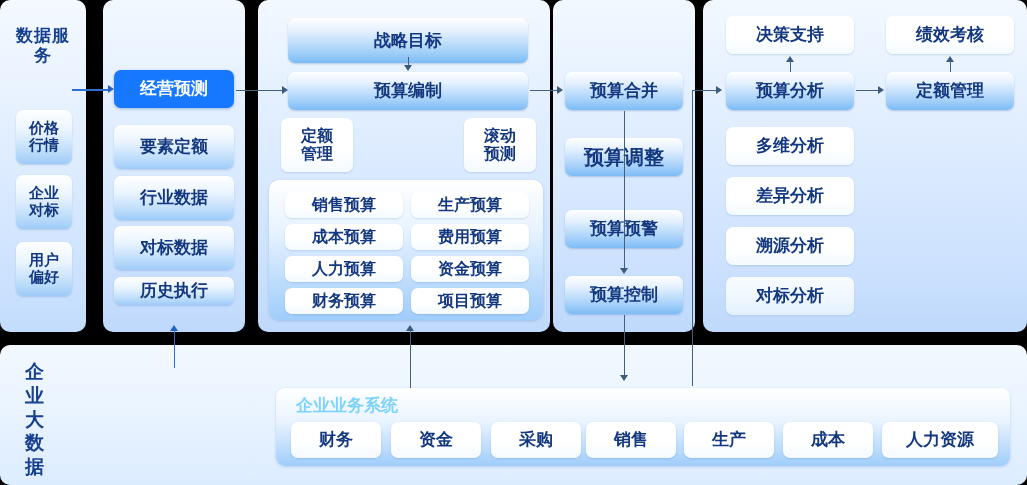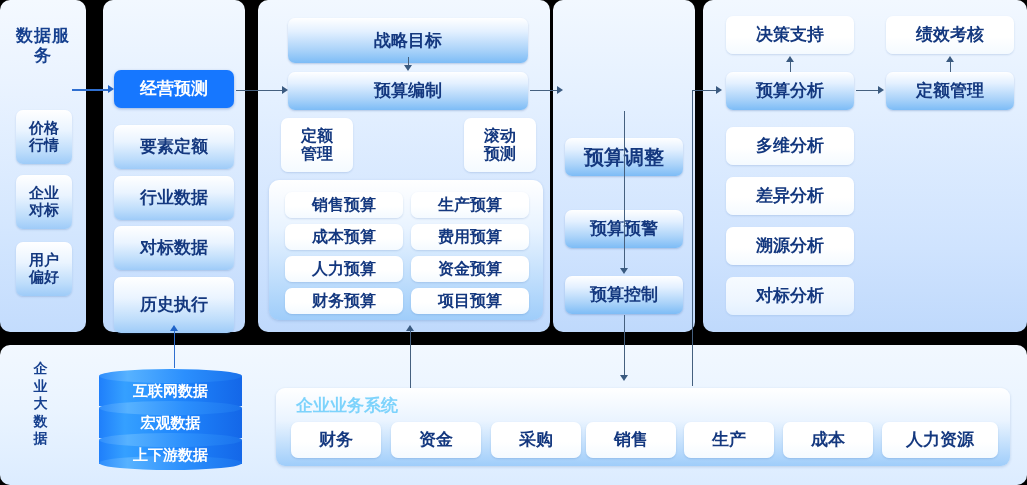--- a/index.html
+++ b/index.html
@@ -94,21 +94,21 @@
   </div>
   <div class="node chip-blue" style="left:114px;top:125px;width:120px;height:44px;font-size:17px;">
     <span>要素定额</span>
   </div>
   <div class="node chip-blue" style="left:114px;top:176px;width:120px;height:44px;font-size:17px;">
     <span>行业数据</span>
   </div>
   <div class="node chip-blue" style="left:114px;top:226px;width:120px;height:44px;font-size:17px;">
     <span>对标数据</span>
   </div>
-  <div class="node chip-blue" style="left:114px;top:277px;width:120px;height:56px;font-size:17px;">
+  <div class="node chip-blue" style="left:114px;top:277px;width:120px;height:28px;font-size:17px;">
     <span>历史执行</span>
   </div>
 
   <div class="panel pbg-vert2" style="left:258px;top:0;width:292px;height:332px;"></div>
 
   <div class="node chip-blue2" style="left:288px;top:18px;width:240px;height:45px;font-size:17px;">
     <span>战略目标</span>
   </div>
   <div class="node chip-blue2" style="left:288px;top:72px;width:240px;height:38px;font-size:17px;">
     <span>预算编制</span>
@@ -146,20 +146,23 @@
 
   <div class="node chip-white" style="left:285px;top:288px;width:118px;height:26px;font-size:16px;">
     <span>财务预算</span>
     </div>
   <div class="node chip-white" style="left:411px;top:288px;width:118px;height:26px;font-size:16px;">
     <span>项目预算</span>
     </div>
 
   <div class="panel pbg-vert2" style="left:553px;top:0;width:142px;height:332px;"></div>
 
+  <div class="node chip-blue2" style="left:565px;top:72px;width:118px;height:38px;font-size:17px;">
+    <span>预算合并</span>
+    </div>
   <div class="node chip-blue2" style="left:565px;top:138px;width:118px;height:38px;font-size:20px;">
     <span>预算调整</span>
     </div>
   <div class="node chip-blue2" style="left:565px;top:210px;width:118px;height:38px;font-size:17px;">
     <span>预算预警</span>
     </div>
   <div class="node chip-blue2" style="left:565px;top:276px;width:118px;height:38px;font-size:17px;">
     <span>预算控制</span>
     </div>
 
@@ -187,38 +190,24 @@
 
   <div class="node chip-white" style="left:886px;top:16px;width:128px;height:38px;font-size:17px;">
     <span>绩效考核</span>
     </div>
   <div class="node chip-blue2" style="left:886px;top:72px;width:128px;height:38px;font-size:17px;">
     <span>定额管理</span>
     </div>
 
   <div class="panel pbg-bottom" style="left:0;top:345px;width:1027px;height:140px;"></div>
 
-  <div class="vlabel" style="left:22px;top:360px;width:38px;font-size:14px;line-height:1.25;">
+  <div class="vlabel" style="left:16px;top:360px;width:38px;font-size:19px;line-height:1.25;">
     <span style="display:block;width:22px;margin:0 auto;">企业大数据</span>
   </div>
 
-  <div class="cyl" style="left:99px;top:368px;width:143px;height:104px;">
-    <div class="cyl-body" style="top:8px;height:30px;"></div>
-    <div class="cyl-top" style="top:1px;height:14px;"></div>
-    <div class="cyl-label" style="top:14px;font-size:15px;">互联网数据</div>
-
-    <div class="cyl-body" style="top:40px;height:30px;"></div>
-    <div class="cyl-top" style="top:33px;height:14px;"></div>
-    <div class="cyl-label" style="top:46px;font-size:15px;">宏观数据</div>
-
-    <div class="cyl-body" style="top:72px;height:24px;"></div>
-    <div class="cyl-top" style="top:65px;height:14px;"></div>
-    <div class="cyl-top" style="top:88px;height:14px;"></div>
-    <div class="cyl-label" style="top:78px;font-size:15px;">上下游数据</div>
-  </div>
 
   <div class="biz" style="left:276px;top:388px;width:734px;height:78px;"></div>
   <div class="biz-title" style="left:296px;top:394px;font-size:17px;">企业业务系统</div>
 
   <div class="node chip-white" style="left:291px;top:422px;width:90px;height:36px;font-size:17px;">
     <span>财务</span>
     </div>
   <div class="node chip-white" style="left:391px;top:422px;width:90px;height:36px;font-size:17px;">
     <span>资金</span>
     </div>

